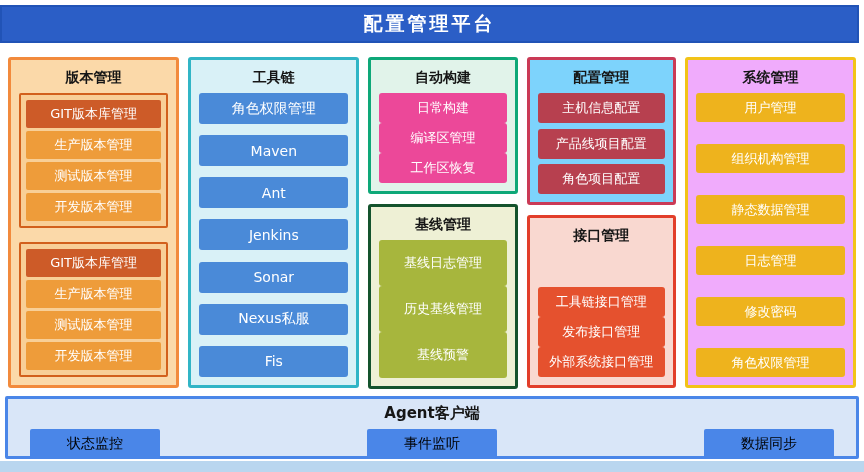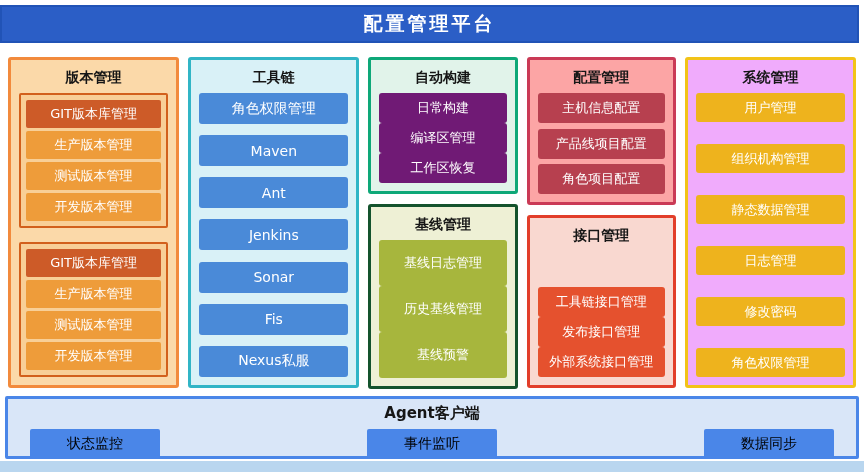--- a/index.html
+++ b/index.html
@@ -49,24 +49,24 @@
   .vnode.dark { background:#cd5b28; }
 
   
   .col-tool { border:3px solid #31b5c6; background:#d9f1f7; }
   .tool-node { height:31px; background:#4a8ad8; font-size:14px; }
 
   
   .col-stack { flex:1; display:flex; flex-direction:column; gap:10px; }
   .sec { flex:1; }
   .sec-autobuild { border:3px solid #0ea878; background:#e1f3ea; }
-  .autobuild-node { height:30px; background:#701a75; }
+  .autobuild-node { height:30px; background:#ec4899; }
   .sec-baseline { border:3px solid #14532d; background:#eef0d5; }
   .baseline-node { height:46px; background:#a7b63d; }
-  .sec-config { border:3px solid #ca3a56; background:#fca5a5; }
+  .sec-config { border:3px solid #ca3a56; background:#7dd3fc; }
   .config-node { height:30px; background:#b7404f; }
   .sec-interface { border:3px solid #e23e2a; background:#f9d8d0;gap:36px; }
   .interface-node { height:30px; background:#e5512e; }
 
   
   .col-system { border:3px solid #f2c318; background:#f0abfc; }
   .system-node { height:29px; background:#eeb31d; }
 
   
   .agent {
@@ -111,22 +111,22 @@
     </div>
 
     <div class="col col-tool">
       <div class="col-title">工具链</div>
       <div class="col-items">
         <div class="node tool-node">角色权限管理</div>
         <div class="node tool-node">Maven</div>
         <div class="node tool-node">Ant</div>
         <div class="node tool-node">Jenkins</div>
         <div class="node tool-node">Sonar</div>
+        <div class="node tool-node">Nexus私服</div>
         <div class="node tool-node">Fis</div>
-        <div class="node tool-node">Nexus私服</div>
       </div>
     </div>
 
     <div class="col-stack">
       <div class="sec sec-autobuild">
         <div class="col-title">自动构建</div>
         <div class="col-items">
           <div class="node autobuild-node">日常构建</div>
           <div class="node autobuild-node">编译区管理</div>
           <div class="node autobuild-node">工作区恢复</div>

